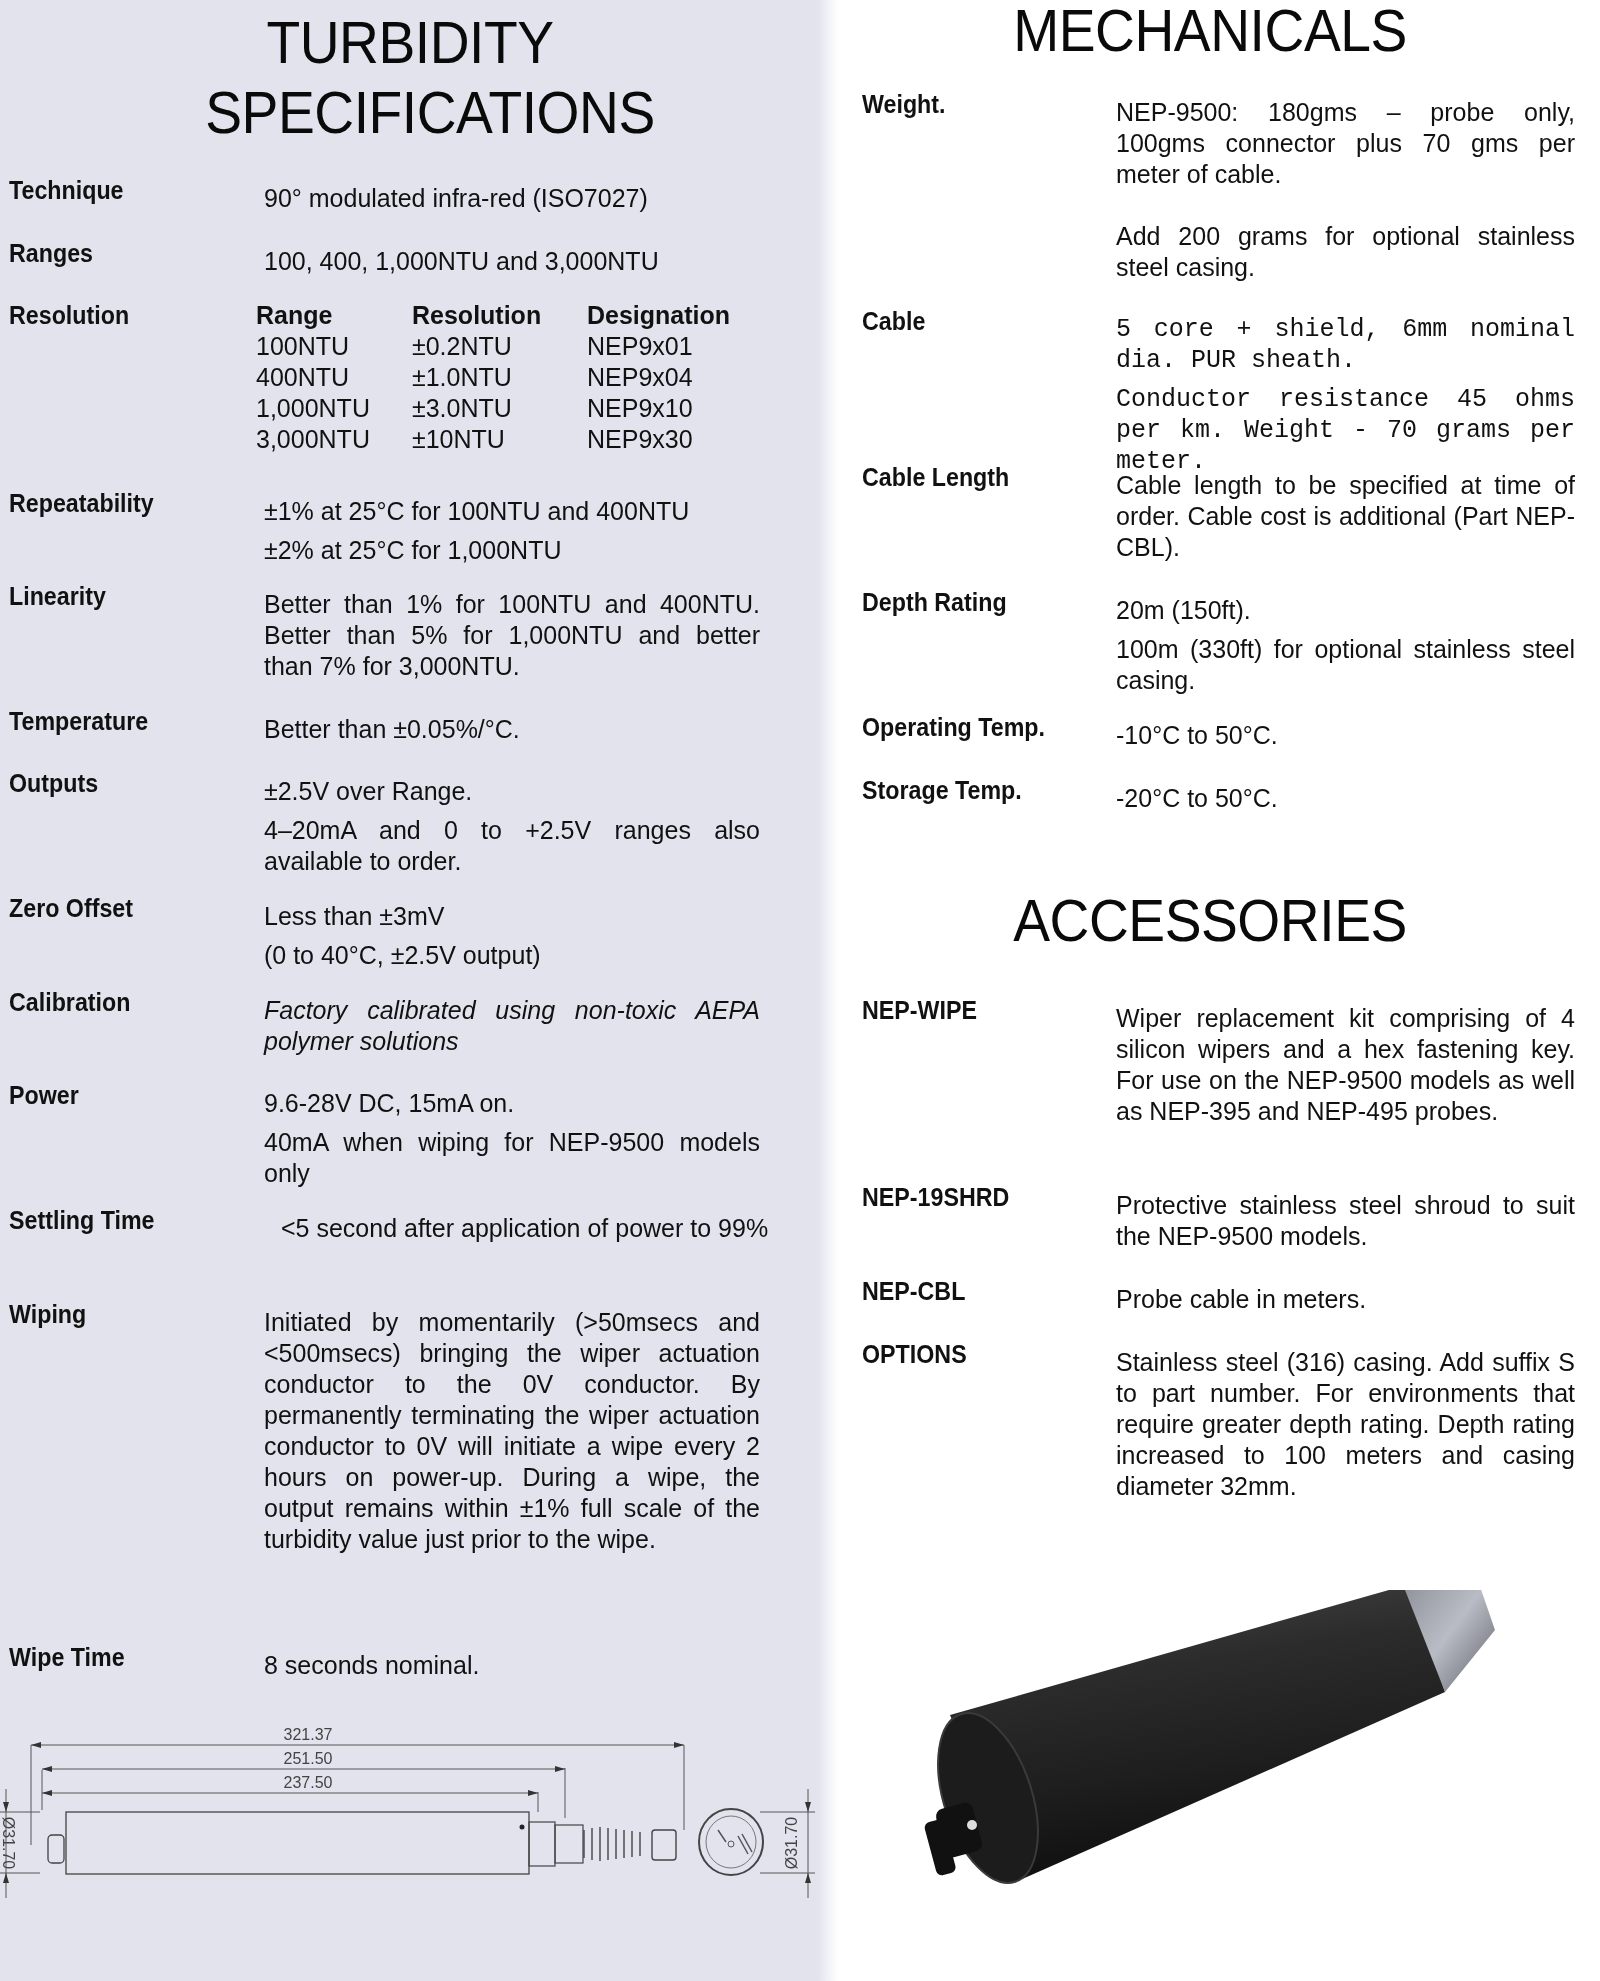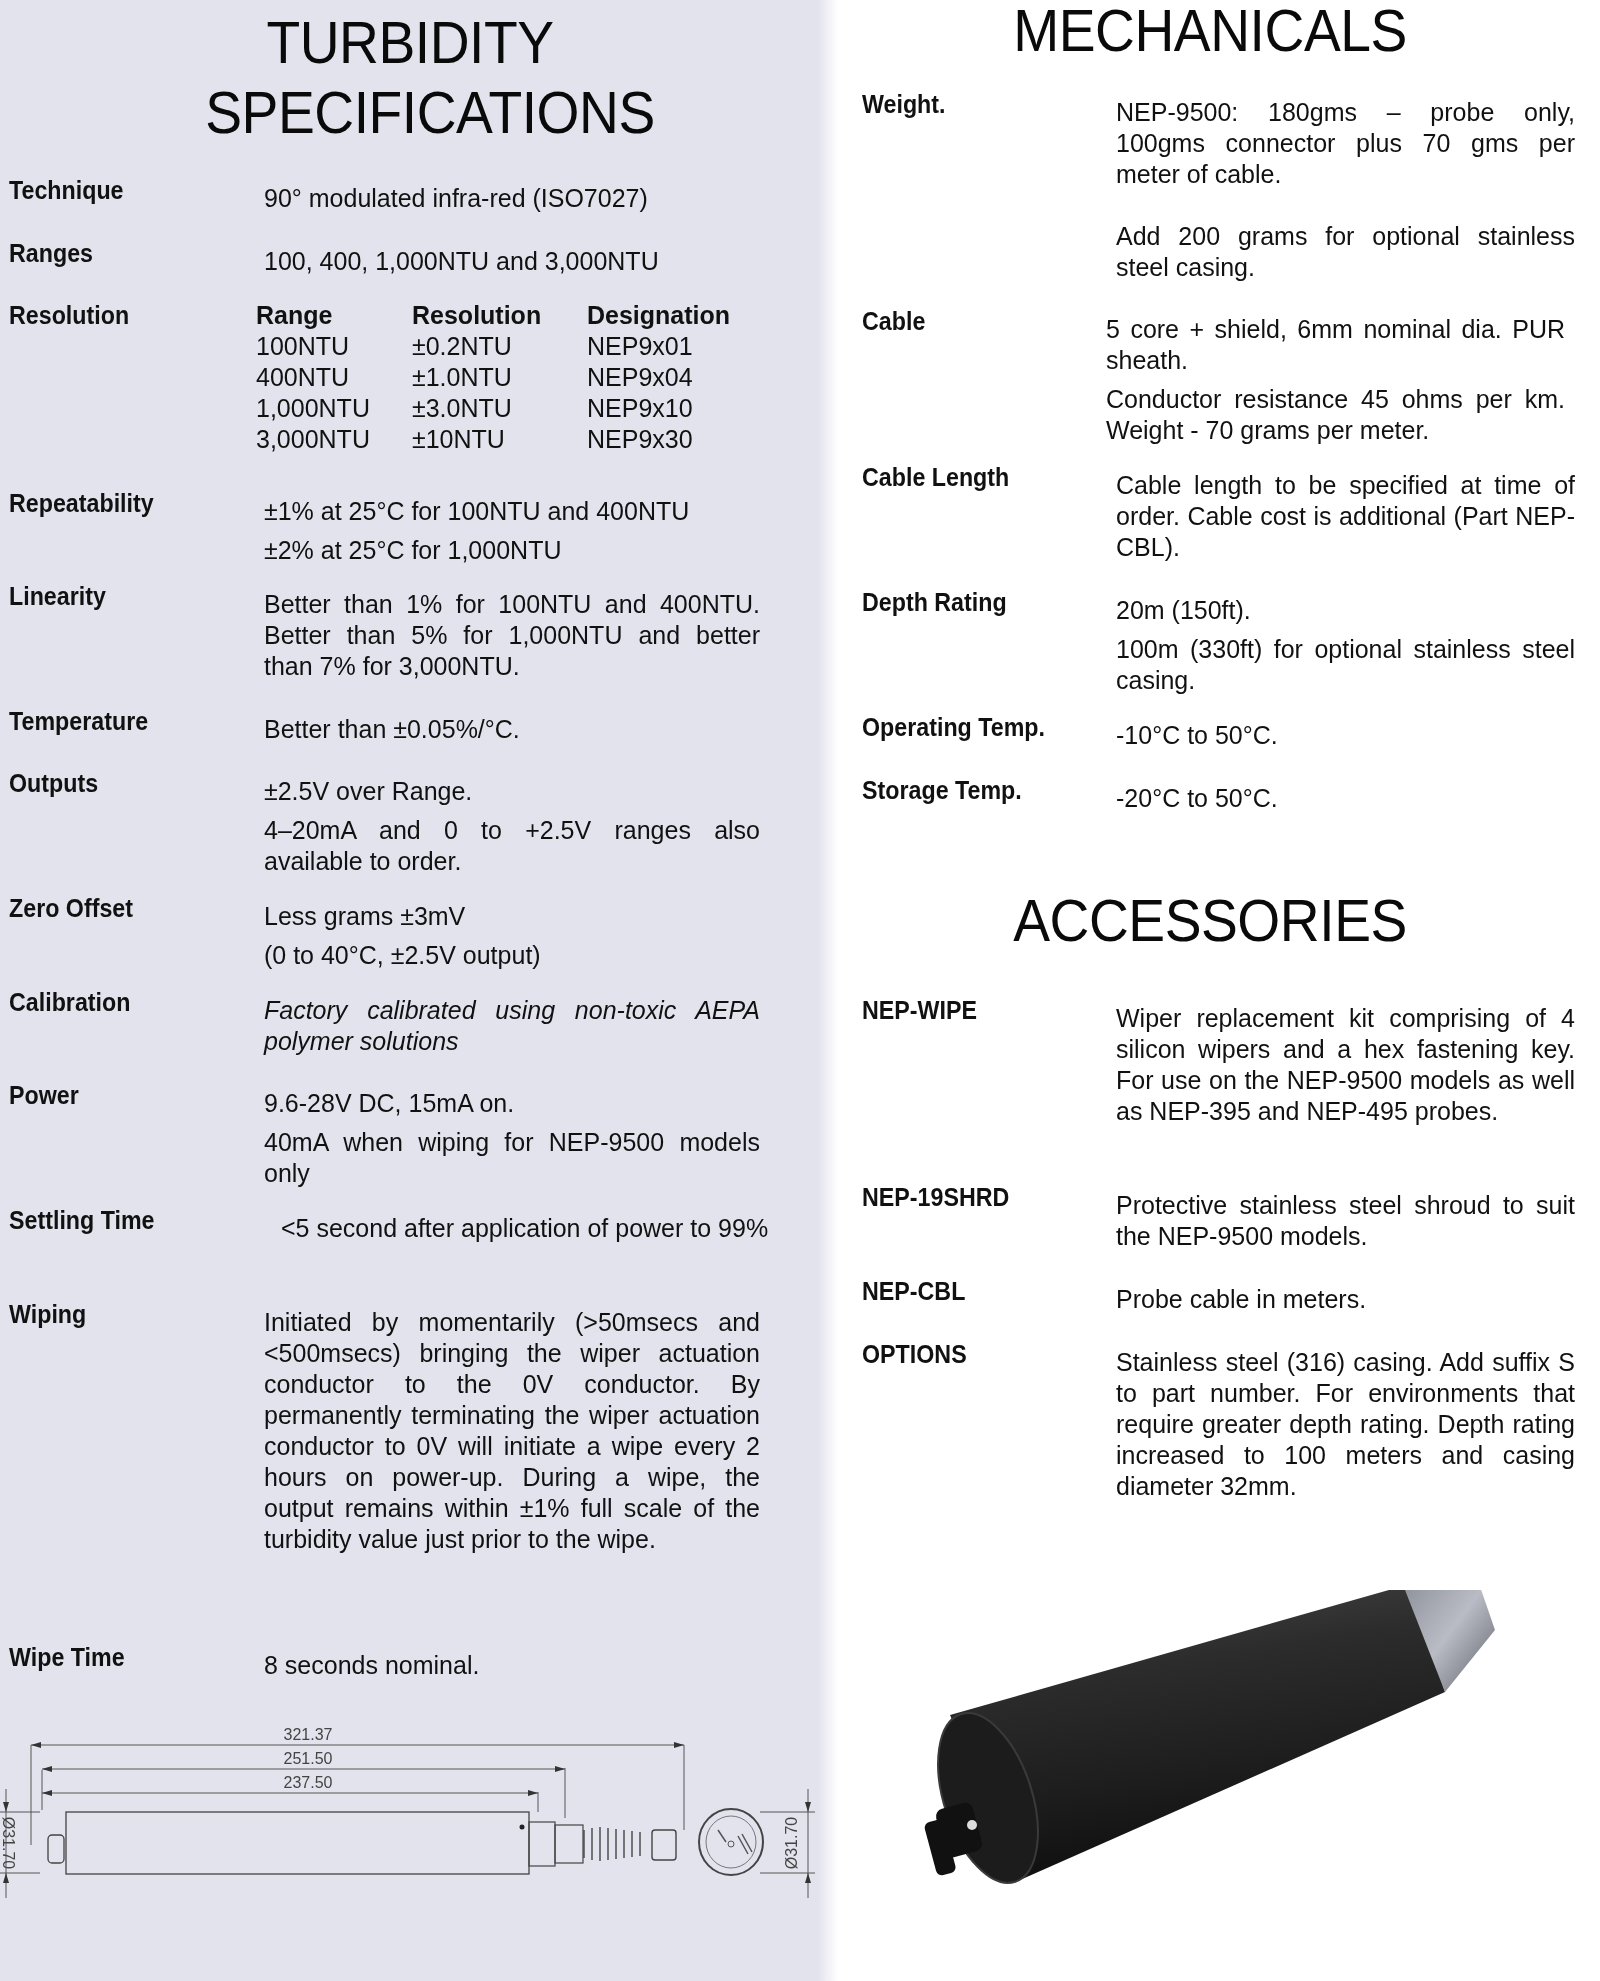--- a/index.html
+++ b/index.html
@@ -86,21 +86,21 @@
     <div class="spec-row" style="left: 9px; top: 768px; width: 760px;">
       <div class="spec-label">Outputs</div>
       <div class="spec-value" style="left: 247px; width: 512px;">
         <p>±2.5V over Range.</p>
         <p>4–20mA and 0 to +2.5V ranges also available to order.</p>
       </div>
     </div>
     <div class="spec-row" style="left: 9px; top: 893px; width: 760px;">
       <div class="spec-label">Zero Offset</div>
       <div class="spec-value" style="left: 247px; width: 512px;">
-        <p>Less grams ±3mV</p>
+        <p>Less than ±3mV</p>
         <p>(0 to 40°C, ±2.5V output)</p>
       </div>
     </div>
     <div class="spec-row" style="left: 9px; top: 987px; width: 760px;">
       <div class="spec-label">Calibration</div>
       <div class="spec-value" style="left: 247px; width: 512px; font-style: italic;">
         <p>Factory calibrated using non-toxic AEPA polymer solutions</p>
       </div>
     </div>
     <div class="spec-row" style="left: 9px; top: 1080px; width: 760px;">
@@ -228,21 +228,21 @@
 <div id="right-mech">
     <div class="spec-row" style="left: 862px; top: 89px; width: 730px;">
       <div class="spec-label">Weight.</div>
       <div class="spec-value" style="left: 246px; width: 475px;">
         <p>NEP-9500: 180gms – probe only, 100gms connector plus 70 gms per meter of cable.</p>
         <p class="gap">Add 200 grams for optional stainless steel casing.</p>
       </div>
     </div>
     <div class="spec-row" style="left: 862px; top: 306px; width: 730px;">
       <div class="spec-label">Cable</div>
-      <div class="spec-value" style="left: 236px; width: 475px;">
+      <div class="spec-value" style="left: 246px; width: 475px; font-family: Liberation Mono, monospace;">
         <p>5 core + shield, 6mm nominal dia. PUR sheath.</p>
         <p>Conductor resistance 45 ohms per km. Weight - 70 grams per meter.</p>
       </div>
     </div>
     <div class="spec-row" style="left: 862px; top: 462px; width: 730px;">
       <div class="spec-label">Cable Length</div>
       <div class="spec-value" style="left: 246px; width: 475px;">
         <p>Cable length to be specified at time of order. Cable cost is additional (Part NEP-CBL).</p>
       </div>
     </div>

